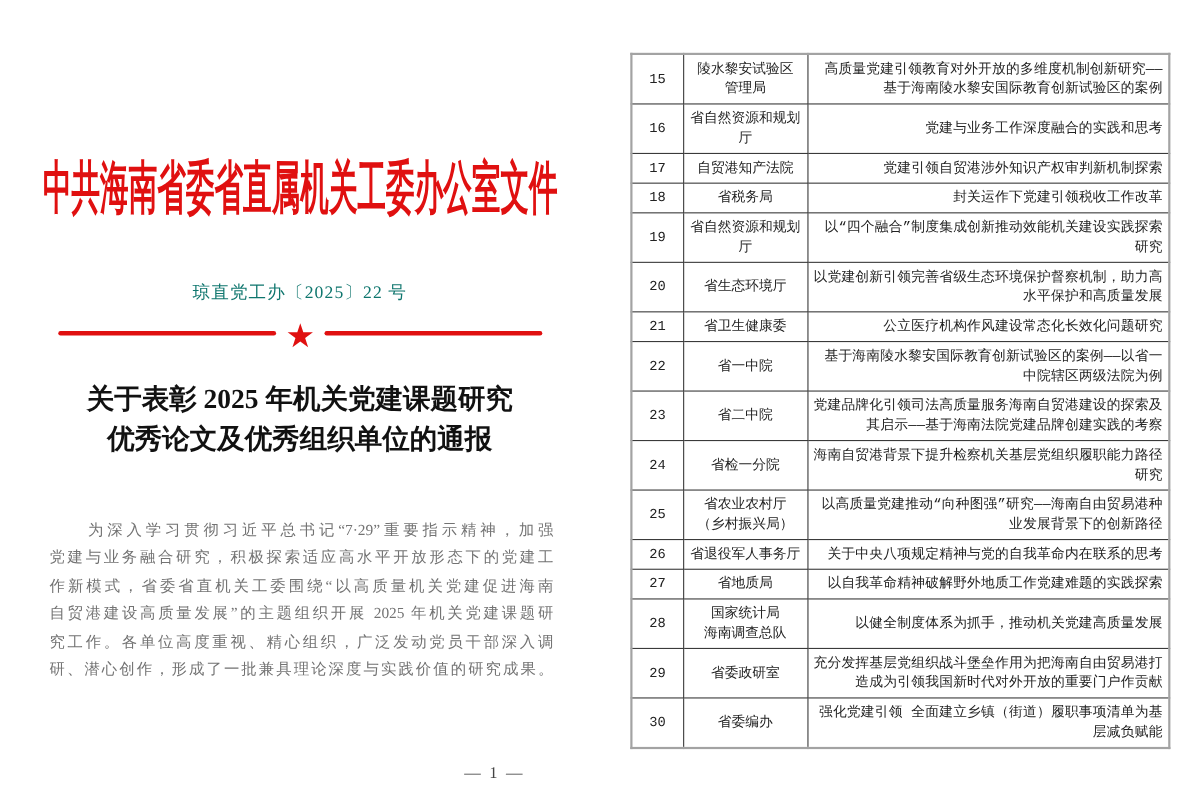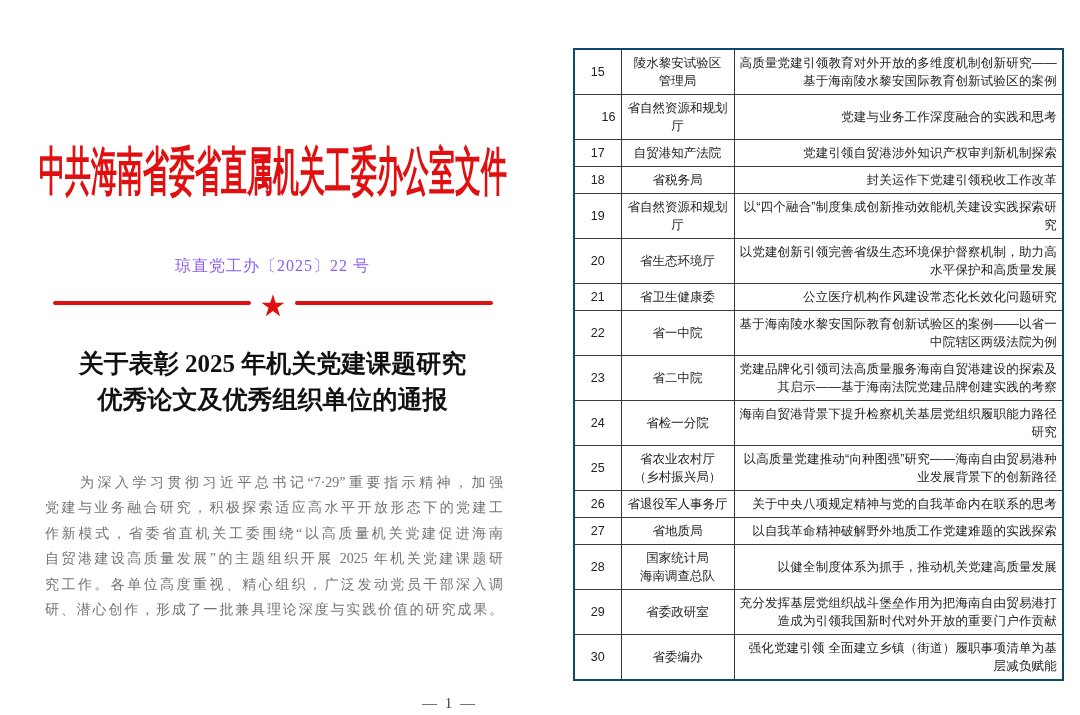--- a/index.html
+++ b/index.html
@@ -15,21 +15,21 @@
 
   .org-header { position:absolute; top:140px; left:40px; width:465px; height:68px; }
   .org-header .stretched {
     position:absolute; left:50%; top:0; white-space:nowrap;
     font-size:52px; line-height:64px; font-weight:bold; color:#e01010;
     transform:translateX(-50%) scaleX(0.5); transform-origin:center;
   }
 
   .doc-number {
     position:absolute; top:256px; left:40px; width:465px;
-    text-align:center; font-size:16px; letter-spacing:1px; color:#8b5cf6;
+    text-align:center; font-size:16px; letter-spacing:1px; color:#0f766e;
   }
 
   .red-rule {
     position:absolute; top:288px; left:53px; width:440px; height:30px;
     display:flex; align-items:center;
   }
   .rule-line { flex:1; height:4px; background:#e01010; border-radius:2px; }
   .star { color:#e01010; font-size:30px; line-height:30px; margin:0 9px; transform:translateY(3px); }
 
   .doc-title {
@@ -50,35 +50,35 @@
 
   .page-number {
     position:absolute; top:695px; left:40px; width:437px;
     text-align:right; font-size:15px; letter-spacing:2px; color:#444;
   }
 
   
   .awards-table-wrap { position:absolute; left:573px; top:48px; }
   table.awards {
     border-collapse:collapse; table-layout:fixed; width:489px;
-    border:2px solid #0c4a6e;
-    font-family:Liberation Sans, sans-serif;
+    border:2px solid #a3a3a3;
+    font-family:Liberation Mono, monospace;
   }
   table.awards td {
     border:1px solid #3a3a3a; padding:4px 5px;
     font-size:12.5px; line-height:18px; color:#222;
     vertical-align:middle; word-break:break-all;
   }
   td.row-number-cell { text-align:center; font-size:13px; }
   td.unit-name-cell  { text-align:center; white-space:pre-line;margin-left:32px; }
   td.research-topic-cell { text-align:right; padding-left:8px; padding-right:6px; letter-spacing:0.2px; }
 
   
   td.hl       { border-top:4px solid #d9534f; border-bottom:4px solid #d9534f; }
-  td.hl-first { border-left:4px solid #d9534f;text-align:right; }
+  td.hl-first { border-left:4px solid #d9534f; }
   td.hl-last  { border-right:4px solid #d9534f; }
 </style>
 </head>
 <body>
 
 <div class="doc-page">
 
   <div class="org-header">
     <span class="stretched">中共海南省委省直属机关工委办公室文件</span>
   </div>

